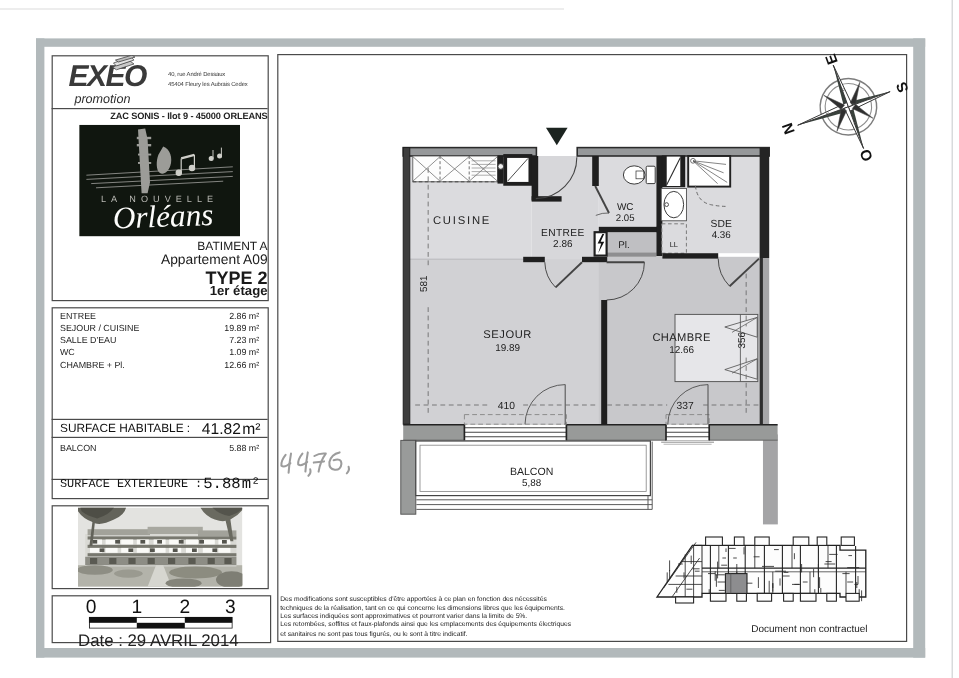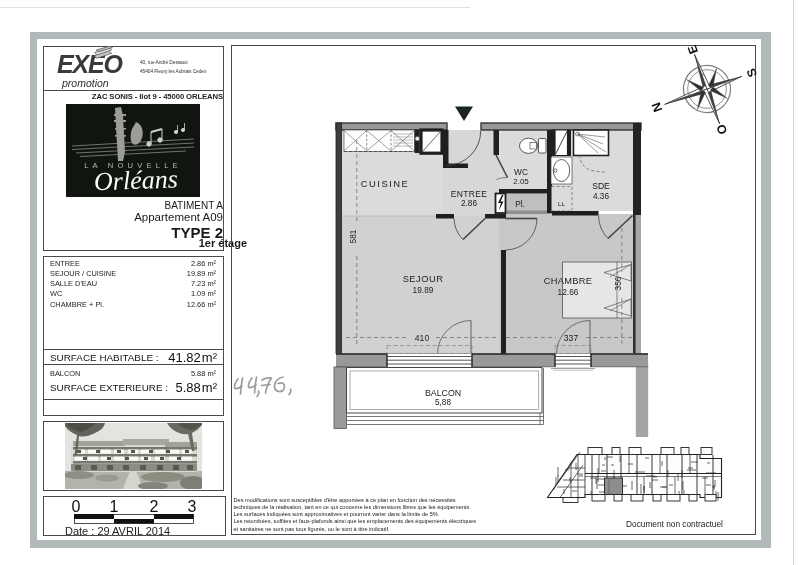--- a/index.html
+++ b/index.html
@@ -148,60 +148,60 @@
 <path d="M0 0 L40 0 Q39 6 30 10 Q20 15 14 13 L12 32 L9.5 32 L12 12 Q4 9 0 3 Z" fill="#63635a"></path>
 <path d="M2 0 L30 0 Q26 6 16 9 Q8 7 3 3 Z" fill="#4e4e46"></path>
 
 <path d="M137 0 L102 0 Q106 7 114 10 Q120 12 123 11 L127 28 L129.5 28 L127 10 Q133 7 137 2 Z" fill="#6a6a60"></path>
 <path d="M137 0 L112 0 Q118 6 126 7 Q133 5 137 1 Z" fill="#54544c"></path>
 </svg>
 
 <div class="abs ctr" style="left:43px;top:199.5px;width:180px;font-size:10px;color:#1a1a1a;">BATIMENT A</div>
 <div class="abs ctr" style="left:43px;top:211px;width:180px;font-size:11.5px;color:#1a1a1a;">Appartement A09</div>
 <div class="abs ctr" style="left:43px;top:224px;width:180px;font-size:15px;font-weight:bold;color:#1a1a1a;">TYPE 2</div>
-<div class="abs ctr" style="left:43px;top:237px;width:180px;font-size:11px;font-weight:bold;color:#1a1a1a;margin-left:24px;">1er étage</div>
+<div class="abs ctr" style="left:43px;top:237px;width:180px;font-size:11px;font-weight:bold;color:#1a1a1a;">1er étage</div>
 
 <div class="bx" style="left:43px;top:255.5px;width:179px;height:158px;"></div>
 
 <div class="abs" style="left:50px;top:258.5px;width:166px;font-size:7.4px;color:#222;line-height:10.3px;">
 <div>ENTREE<span style="float:right">2.86 m²</span></div>
 <div>SEJOUR / CUISINE<span style="float:right">19.89 m²</span></div>
 <div>SALLE D'EAU<span style="float:right">7.23 m²</span></div>
 <div>WC<span style="float:right">1.09 m²</span></div>
 <div>CHAMBRE + Pl.<span style="float:right">12.66 m²</span></div>
 </div>
 
 <div class="abs" style="left:43px;top:348.5px;width:180px;height:1px;background:#4a4a4a;"></div>
 
 <div class="abs" style="left:50px;top:352px;width:167px;font-size:9.9px;color:#111;">SURFACE HABITABLE :<span style="float:right;font-size:13px;margin-top:-2px;">41.82 m²</span></div>
 <div class="abs" style="left:43px;top:364px;width:180px;height:1px;background:#4a4a4a;"></div>
 
 <div class="abs" style="left:50px;top:368.5px;width:166px;font-size:7.4px;color:#222;">BALCON<span style="float:right">5.88 m²</span></div>
 
 <div class="abs" style="left:43px;top:399px;width:180px;height:1px;background:#4a4a4a;"></div>
 
-<div class="abs" style="left:50px;top:382px;width:167px;font-size:9.9px;color:#111;">SURFACE EXTERIEURE :<span style="float:right;font-size:13px;margin-top:-2px;">5.88 m²</span></div>
+<div class="abs" style="left:50px;top:398px;width:167px;font-size:9.9px;color:#111;font-family:Liberation Mono, monospace;">SURFACE EXTERIEURE :<span style="float:right;font-size:13px;margin-top:-2px;">5.88 m²</span></div>
 
 <div class="abs" style="left:43px;top:421px;width:179px;height:68px;border:1px solid #4a4a4a;"></div>
 
 <div class="bx" style="left:43px;top:496px;width:181px;height:38px;"></div>
 
 <div class="abs" style="left:68px;top:498px;width:16px;font-size:16px;color:#111;text-align:center;">0</div>
 <div class="abs" style="left:106px;top:498px;width:16px;font-size:16px;color:#111;text-align:center;">1</div>
 <div class="abs" style="left:146px;top:498px;width:16px;font-size:16px;color:#111;text-align:center;">2</div>
 <div class="abs" style="left:184px;top:498px;width:16px;font-size:16px;color:#111;text-align:center;">3</div>
 
 <svg class="abs" style="left:74px;top:513.5px;" width="120" height="10" viewBox="0 0 120 10">
 <rect x="0.5" y="0.5" width="119" height="9" fill="#fff" stroke="#222" stroke-width="0.8"></rect>
 <rect x="0" y="0" width="40" height="5" fill="#111"></rect>
 <rect x="80" y="0" width="39.5" height="5" fill="#111"></rect>
 <rect x="40" y="5" width="40" height="4.5" fill="#111"></rect>
 </svg>
 
-<div class="abs" style="left:49px;top:524.5px;font-size:11px;color:#222;padding-left:16px;">Date : 29 AVRIL 2014</div>
+<div class="abs" style="left:49px;top:524.5px;font-size:14px;color:#222;padding-left:16px;">Date : 29 AVRIL 2014</div>
 
 <div class="abs" style="left:230.5px;top:44.5px;width:523px;height:488.5px;border:1px solid #4a4a4a;"></div>
 <svg class="abs" style="left:230px;top:40px;" width="545" height="500" viewBox="230 40 545 500" font-family="Liberation Sans, sans-serif">
 
 <g>
       <rect x="341.5" y="130" width="101.5" height="86" fill="#dbdbde"></rect>
 <text x="385" y="186.5" font-size="9.4" fill="#222" text-anchor="middle" letter-spacing="1.5">CUISINE</text>
     </g>
 
 <g>

